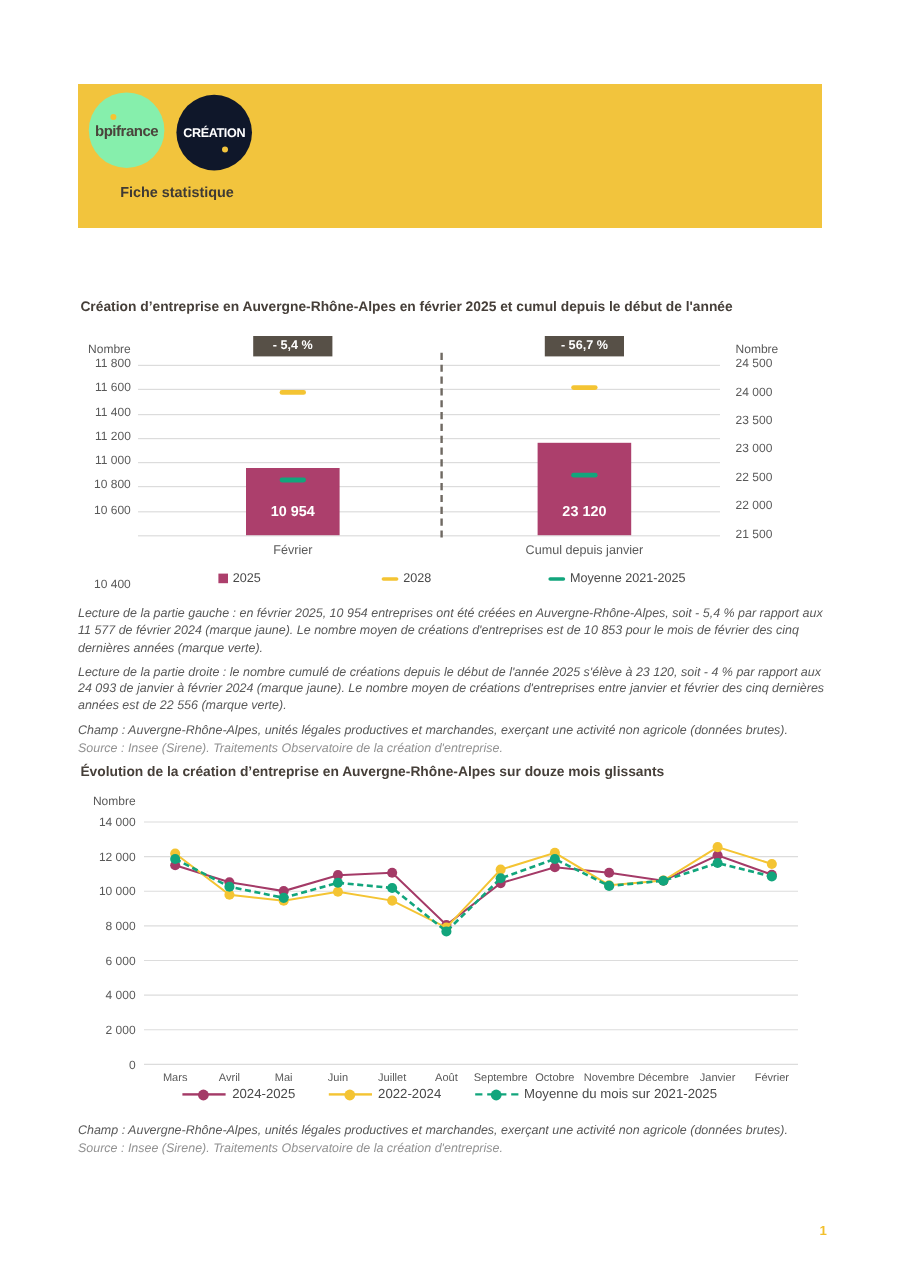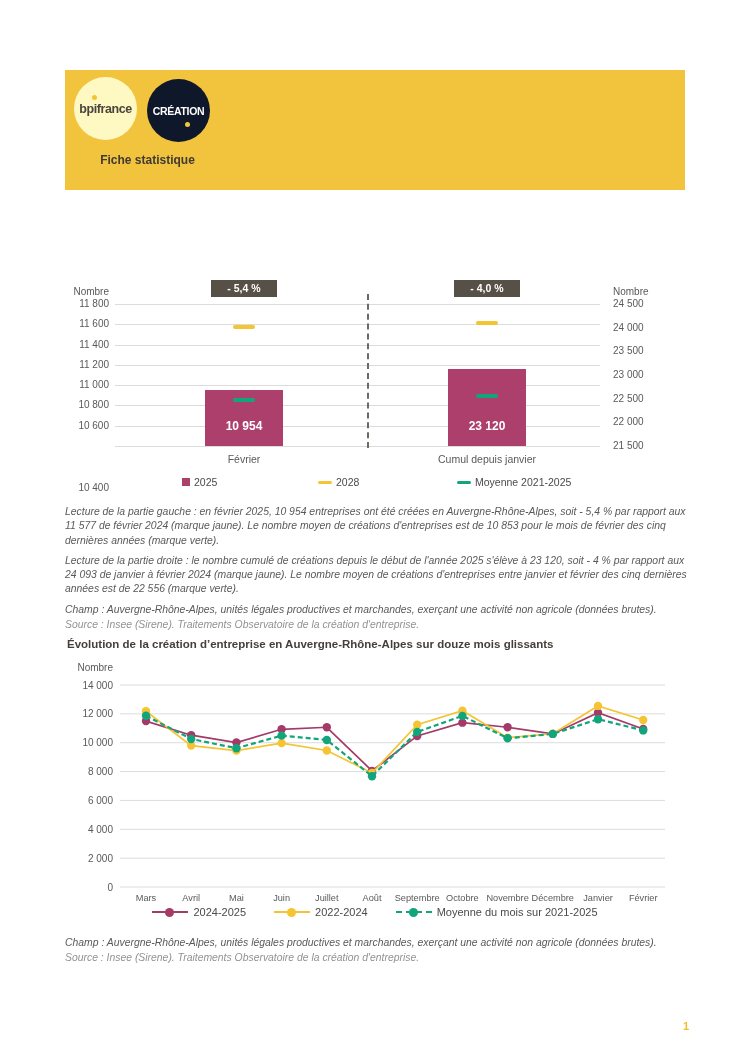--- a/index.html
+++ b/index.html
@@ -2,21 +2,21 @@
 <html><head>
 <meta charset="utf-8">
 <style>
   * { margin:0; padding:0; box-sizing:border-box; }
   body { font-family:"Liberation Sans", sans-serif; background:#ffffff; }
   .page { position:relative; width:750px; height:1061px; background:#ffffff; overflow:hidden; }
 
   
   .banner { position:absolute; left:65px; top:70px; width:620px; height:120px; background:#F2C43D; }
   .logo-circle { position:absolute; border-radius:50%; display:flex; align-items:center; justify-content:center; }
-  .logo-bpi { left:9px; top:7px; width:63px; height:63px; background:#fef9c3; }
+  .logo-bpi { left:9px; top:7px; width:63px; height:63px; background:#86efac; }
   .logo-bpi span { font-weight:800; font-size:12.5px; color:#4a443c; letter-spacing:-0.4px; }
   .logo-cre { left:82px; top:9px; width:63px; height:63px; background:#0f172a; }
   .logo-cre span { font-weight:800; font-size:10.5px; color:#ffffff; letter-spacing:-0.3px; }
   .logo-dot { position:absolute; width:5px; height:5px; border-radius:50%; background:#F2C43D; }
   .dot-bpi { left:27px; top:25px; background:#F5C332; }
   .dot-cre { left:120px; top:52px; }
   .tagline { position:absolute; left:20px; top:83px; width:125px; text-align:center; font-weight:700; font-size:12px; color:#3f3a34; }
   .banner-titles { position:absolute; left:113px; top:14px; width:380px; text-align:center; }
   .banner-titles .t1 { font-weight:700; font-size:21px; color:#575047; letter-spacing:0.2px; transform:scaleX(0.95); line-height:28px; }
   .banner-titles .t2 { font-weight:400; font-size:16.5px; color:#5d564e; letter-spacing:0.6px; margin-top:6px; transform:scaleX(0.97); }
@@ -74,20 +74,21 @@
       <span>bpifrance</span>
     </div>
     <span class="logo-dot dot-bpi"></span>
     <div class="logo-circle logo-cre">
       <span>CRÉATION</span>
     </div>
     <span class="logo-dot dot-cre"></span>
     <div class="tagline">Fiche statistique</div>
   </div>
 
+  <div class="sec-title" id="s1-title">Création d’entreprise en Auvergne-Rhône-Alpes en février 2025 et cumul depuis le début de l'année</div>
   <div class="chart1" id="chart1">
       <div class="c1-gridline" style="top: 24px;"></div>
       <div class="c1-ylabel-l" style="top: 24px;">11&nbsp;800</div>
       <div class="c1-gridline" style="top: 44.2857px;"></div>
       <div class="c1-ylabel-l" style="top: 44.2857px;">11&nbsp;600</div>
       <div class="c1-gridline" style="top: 64.5714px;"></div>
       <div class="c1-ylabel-l" style="top: 64.5714px;">11&nbsp;400</div>
       <div class="c1-gridline" style="top: 84.8571px;"></div>
       <div class="c1-ylabel-l" style="top: 84.8571px;">11&nbsp;200</div>
       <div class="c1-gridline" style="top: 105.143px;"></div>
@@ -111,21 +112,21 @@
       <div class="c1-bar" style="left: 140px; top: 109.809px; height: 56.1914px; background: rgb(172, 63, 108);"></div>
       <div class="c1-bar-label" style="left: 140px; top: 139px;">10&nbsp;954</div>
       <div class="c1-dash" style="left: 168px; top: 44.6186px; background: rgb(244, 196, 51);"></div>
       <div class="c1-dash" style="left: 168px; top: 118.053px; background: rgb(18, 165, 124);"></div>
       <div class="c1-badge" style="left: 146px;">- 5,4 %</div>
       <div class="c1-xlabel" style="left: 99px;">Février</div>
       <div class="c1-bar" style="left: 383px; top: 89.32px; height: 76.68px; background: rgb(172, 63, 108);"></div>
       <div class="c1-bar-label" style="left: 383px; top: 139px;">23&nbsp;120</div>
       <div class="c1-dash" style="left: 411px; top: 41.2647px; background: rgb(244, 196, 51);"></div>
       <div class="c1-dash" style="left: 411px; top: 114.016px; background: rgb(18, 165, 124);"></div>
-      <div class="c1-badge" style="left: 389px;">- 4,0 %</div>
+      <div class="c1-badge" style="left: 389px;">- 56,7 %</div>
       <div class="c1-xlabel" style="left: 342px;">Cumul depuis janvier</div>
       <div class="c1-legend-item" style="left: 117px;">
         <div class="sw-square" style="background: rgb(172, 63, 108);"></div>
         <div>2025</div>
       </div>
       <div class="c1-legend-item" style="left: 253px;">
         <div class="sw-dash" style="background: rgb(244, 196, 51);"></div>
         <div>2028</div>
       </div>
       <div class="c1-legend-item" style="left: 392px;">

